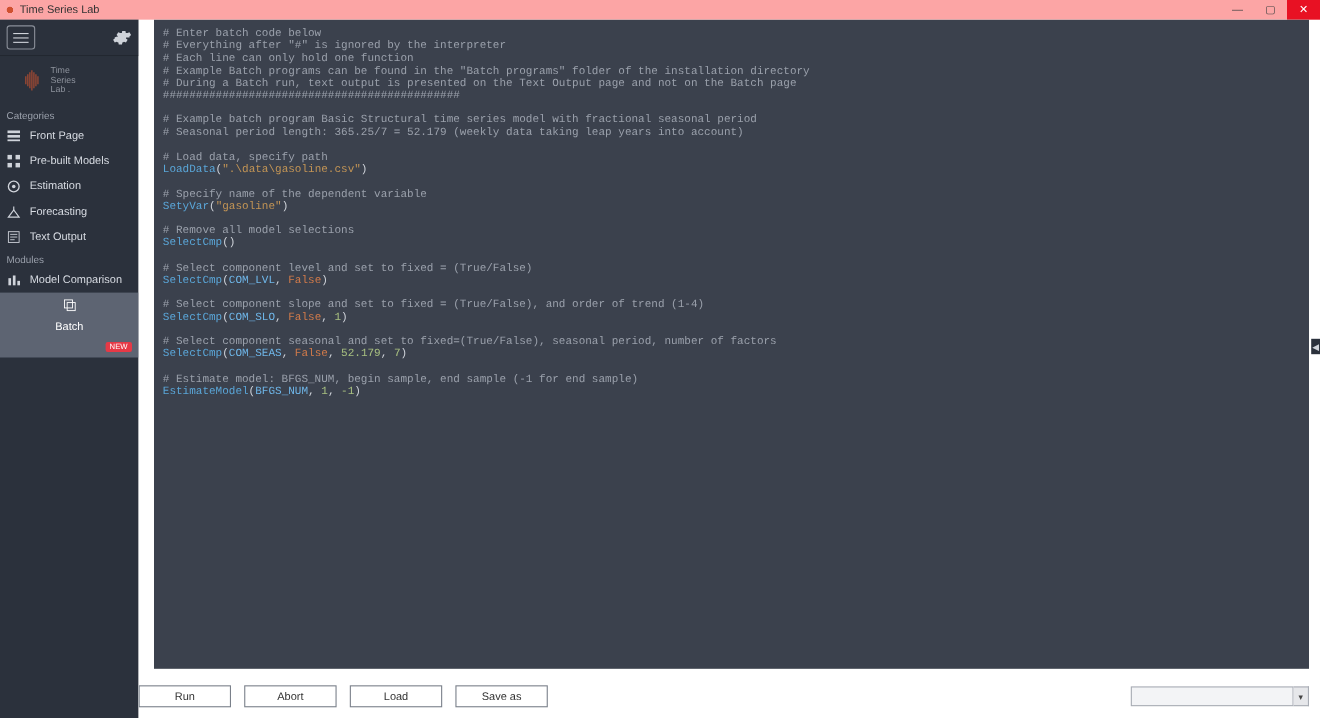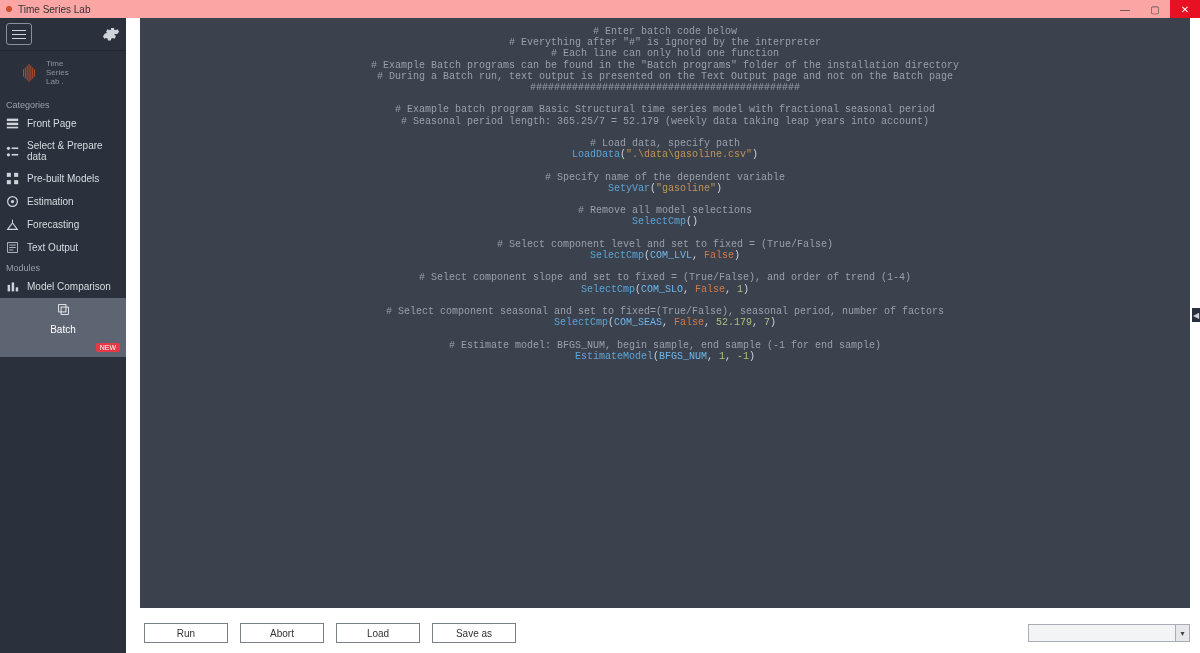--- a/index.html
+++ b/index.html
@@ -20,28 +20,28 @@
 .brand { display: flex; align-items: center; gap: 6px; padding: 8px 6px 10px; margin-left: 12px; }
 .brand-icon { width: 22px; height: 22px; }
 .brand-text { font-size: 8px; line-height: 9px; color: #8e939d; }
 .section-label { font-size: 9px; color: #9aa0ab; padding: 4px 6px 2px; }
 .nav-item { display: flex; align-items: center; gap: 8px; padding: 5px 6px; cursor: pointer; color: #d7dbe2; }
 .nav-item .ic { width: 13px; height: 13px; flex: 0 0 13px; display: inline-flex; align-items: center; justify-content: center; }
 .nav-item .ic svg { fill: #cfd3da; }
 .nav-item.active { background: #5d6472; color: #fff; flex-direction: column; }
 .nav-item .newbadge { margin-left: auto; background: #e63946; color: #fff; font-size: 7px; padding: 1px 4px; border-radius: 2px; }
 .content { flex: 1; background: #fff; display: flex; flex-direction: column; position: relative; }
-.editor { margin: 0 10px 0 14px; height: 590px; background: #3b414d; color: #cfd3da; font-family: Consolas, "Courier New", monospace; font-size: 10px; line-height: 11.2px; padding: 8px 8px; overflow: hidden; white-space: pre; text-align: center; }
+.editor { margin: 0 10px 0 14px; height: 590px; background: #3b414d; color: #cfd3da; font-family: Consolas, "Courier New", monospace; font-size: 10px; line-height: 11.2px; padding: 8px 8px; overflow: hidden; white-space: pre; }
 .editor .cm { color: #9aa0ab; }
 .editor .fn { color: #5aa6d8; }
 .editor .str { color: #c29455; }
 .editor .kw { color: #d07a4a; }
 .editor .con { color: #6fb7ea; }
 .editor .num { color: #a8c080; }
-.bottombar { position: absolute; bottom: 10px; left: 18px; right: 10px; display: flex; align-items: center; gap: 12px; }
+.bottombar { position: absolute; bottom: 10px; left: 0; right: 10px; display: flex; align-items: center; gap: 12px; }
 .btn { width: 84px; height: 20px; border: 1px solid #7a808a; background: #fff; color: #333; font-size: 10px; cursor: pointer; display: flex; align-items: center; justify-content: center; }
 .combo { margin-left: auto; display: flex; }
 .combo input { width: 148px; height: 18px; border: 1px solid #a9adb5; background: #f3f4f6; font-size: 10px; padding: 0 4px; }
 .combo .dd { width: 14px; height: 18px; border: 1px solid #a9adb5; border-left: none; background: #e6e7ea; display: flex; align-items: center; justify-content: center; font-size: 8px; cursor: pointer; color: #444; }
 .right-tab { position: absolute; right: 0; top: 290px; width: 8px; height: 14px; background: #2b313c; color: #cfd3da; font-size: 8px; display: flex; align-items: center; justify-content: center; cursor: pointer; }
 </style>
 </head>
 <body>
 
 <div class="titlebar">
@@ -88,31 +88,20 @@
             <rect x="1" y="2" width="14" height="3"></rect>
             <rect x="1" y="7" width="14" height="3"></rect>
             <rect x="1" y="12" width="14" height="2"></rect>
           </svg>
         </span>
       <span>Front Page</span>
     </div>
     <div class="nav-item">
       <span class="ic">
           <svg viewBox="0 0 16 16" width="13" height="13">
-            <circle cx="3" cy="4" r="2"></circle>
-            <rect x="7" y="3" width="8" height="2"></rect>
-            <circle cx="3" cy="12" r="2"></circle>
-            <rect x="7" y="11" width="8" height="2"></rect>
-          </svg>
-        </span>
-      <span>Select &amp; Prepare data</span>
-    </div>
-    <div class="nav-item">
-      <span class="ic">
-          <svg viewBox="0 0 16 16" width="13" height="13">
             <rect x="1" y="1" width="5" height="5"></rect>
             <rect x="10" y="1" width="5" height="5"></rect>
             <rect x="1" y="10" width="5" height="5"></rect>
             <rect x="10" y="10" width="5" height="5"></rect>
           </svg>
         </span>
       <span>Pre-built Models</span>
     </div>
     <div class="nav-item">
       <span class="ic">

